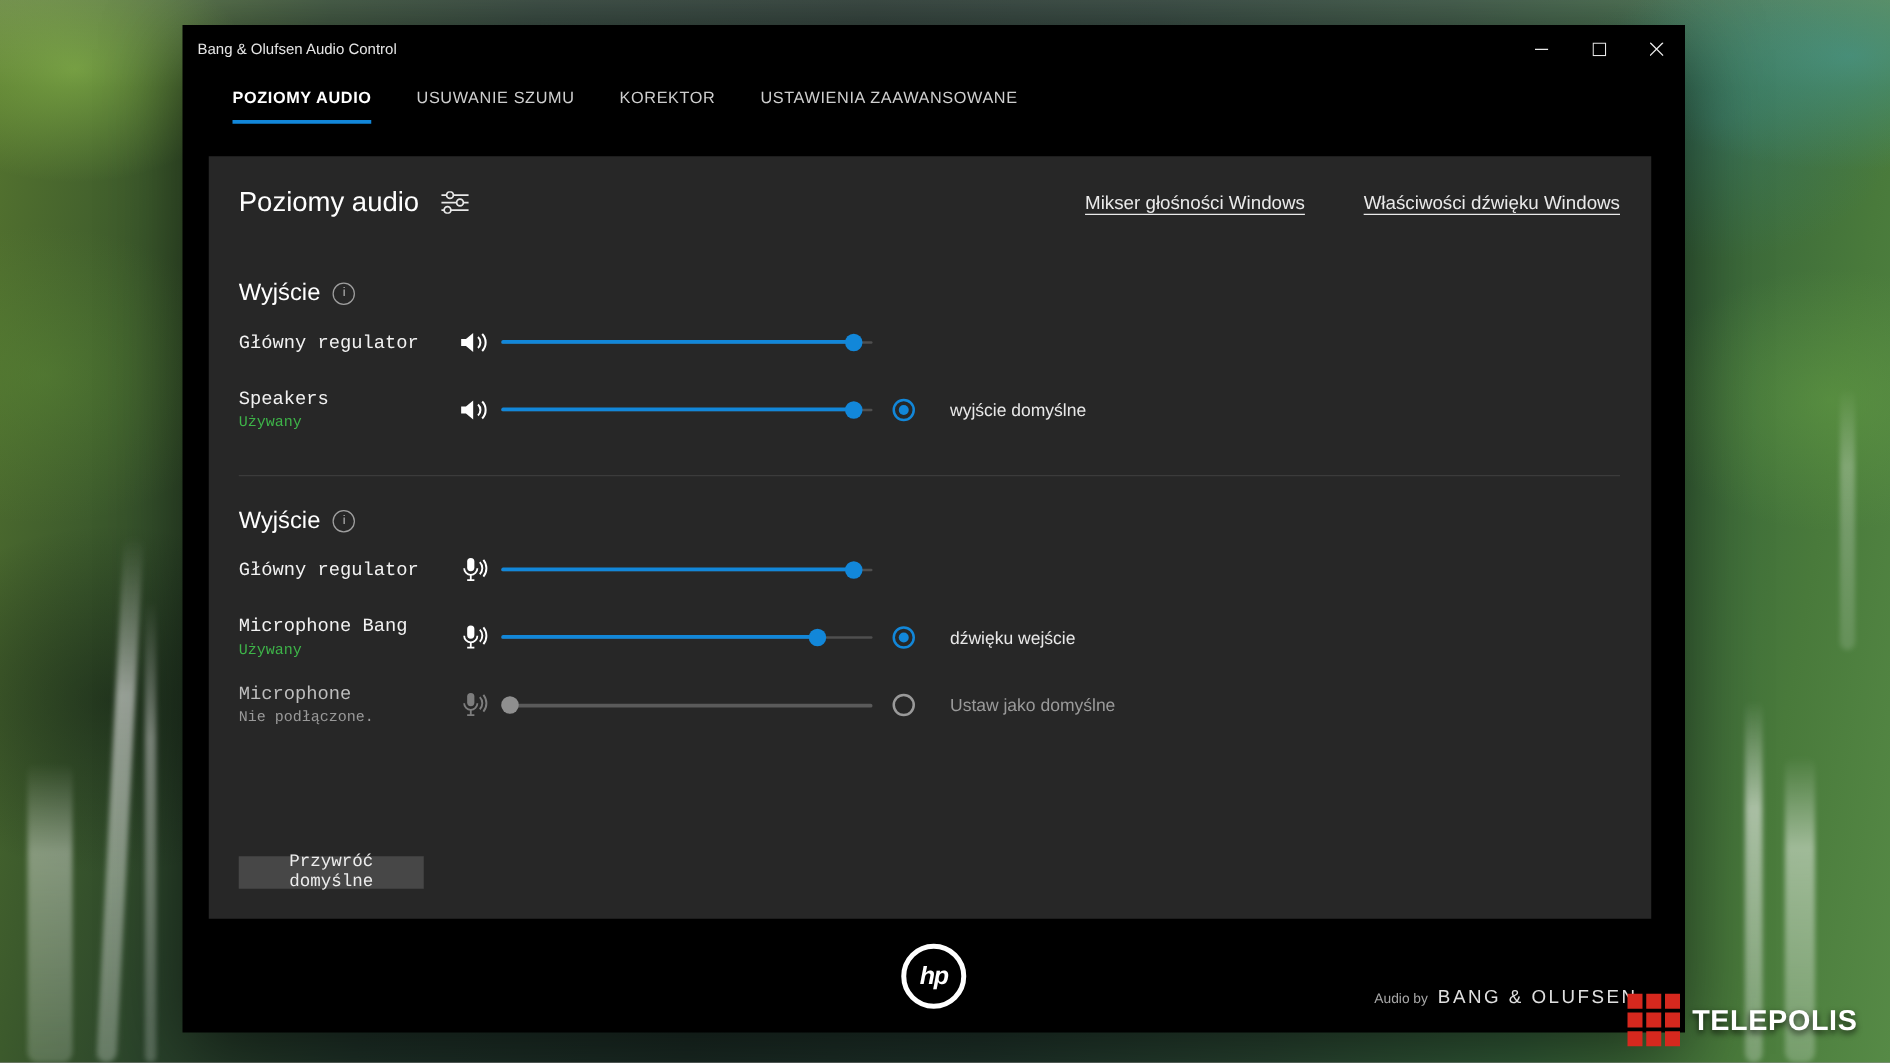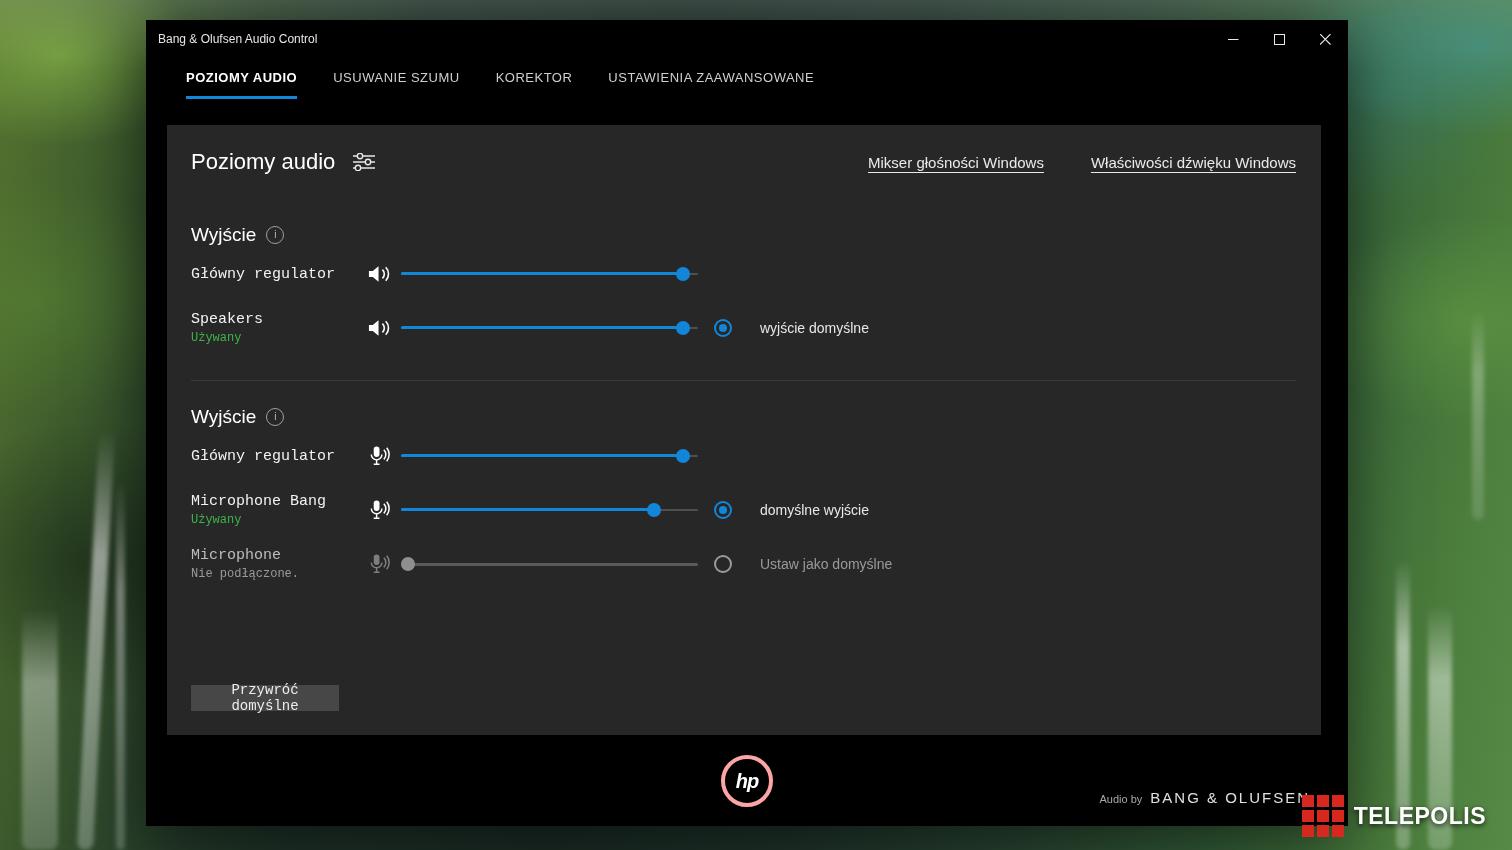--- a/index.html
+++ b/index.html
@@ -71,21 +71,21 @@
   .radio-group{display:flex;align-items:center;gap:28px;margin-left:16px;}
   .radio{width:18px;height:18px;border:2px solid #9a9a9a;border-radius:50%;position:relative;flex:none;cursor:pointer;box-sizing:border-box;}
   .radio.selected{border-color:var(--accent);}
   .radio.selected::after{content:"";position:absolute;inset:3px;border-radius:50%;background:var(--accent);}
   .radio-label{font-size:14px;color:#e8e8e8;}
   .row.disabled .radio-label{color:#9a9a9a;}
 
   .reset-btn{position:absolute;left:24px;bottom:24px;width:148px;height:26px;background:#474747;color:#ededed;font-size:14px;font-family:Liberation Mono, monospace;border:none;display:flex;align-items:center;justify-content:center;cursor:pointer;}
 
   
-  .hp-logo{position:absolute;left:50%;bottom:19px;transform:translateX(-50%);width:52px;height:52px;border:4px solid #fca5a5;border-radius:50%;box-sizing:border-box;display:flex;align-items:center;justify-content:center;}
+  .hp-logo{position:absolute;left:50%;bottom:19px;transform:translateX(-50%);width:52px;height:52px;border:4px solid #ffffff;border-radius:50%;box-sizing:border-box;display:flex;align-items:center;justify-content:center;}
   .hp-logo span{color:#ffffff;font-size:20px;font-weight:700;font-style:italic;letter-spacing:-1px;}
   .brand{position:absolute;right:38px;bottom:20px;display:flex;align-items:baseline;gap:8px;}
   .brand .audio-by{font-size:11px;color:#a8a8a8;margin-left:12px;}
   .brand .bo{font-size:15px;color:#e0e0e0;letter-spacing:2px;}
 
   
   .watermark{position:absolute;right:26px;bottom:12px;z-index:5;display:flex;align-items:center;gap:9px;}
   .tp-text{font-size:23px;font-weight:700;color:#ffffff;letter-spacing:.5px;text-shadow:0 2px 5px rgba(0,0,0,.75);}
 </style>
 </head>
@@ -235,21 +235,21 @@
             <path d="M20.5 2.5a11 11 0 010 14" fill="none" stroke="#ffffff" stroke-width="1.6"></path>
           </svg>
         </div>
         <div class="slider">
           <div class="slider-track"></div>
           <div class="slider-fill" style="width: 87%;"></div>
           <div class="slider-thumb" style="left: 246px;"></div>
         </div>
         <div class="radio-group">
           <div class="radio selected"></div>
-          <div class="radio-label">domyślne wyjście</div>
+          <div class="radio-label">dźwięku wejście</div>
         </div>
       </div>
 
       <div class="row disabled">
         <div class="row-label">
           <div class="row-name">Microphone</div>
           <div class="row-status">Nie podłączone.</div>
         </div>
         <div class="row-icon">
           <svg width="25" height="22" viewBox="0 0 26 22">

